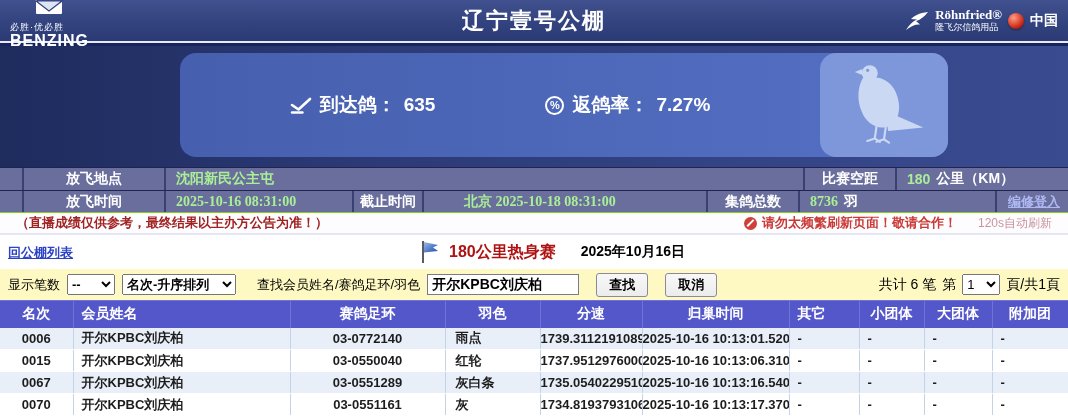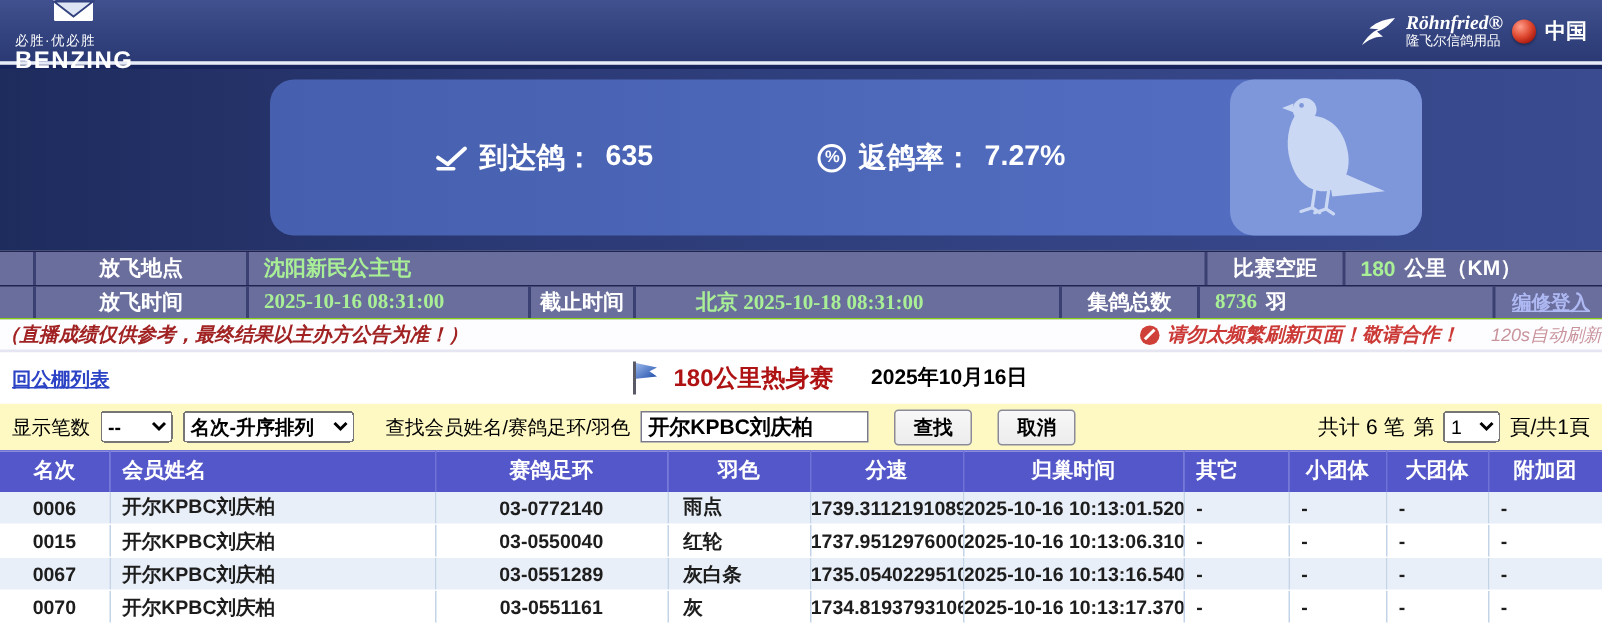--- a/index.html
+++ b/index.html
@@ -13,21 +13,21 @@
     border-bottom:2px solid #e7ebf7; }
   .topbar-sep { height:3px; background:#17255c; }
   .logo { display:flex; align-items:center; gap:6px; cursor:pointer;flex-direction:column; }
   .logo-text { display:flex; flex-direction:column; line-height:1.05; color:#fff; }
   .logo-top { font-size:9px; letter-spacing:1px; }
   .logo-main { font-size:16px; font-weight:bold; letter-spacing:1px; }
   .page-title { position:absolute; left:0; right:0; text-align:center;
     color:#fff; font-size:22px; font-weight:bold; letter-spacing:2px; }
   .brand { margin-left:auto; display:flex; align-items:center; gap:6px; z-index:2; }
   .brand-txt { display:flex; flex-direction:column; line-height:1.1; color:#fff; }
-  .brand-name { font-size:13px; font-weight:bold; font-style:italic;
+  .brand-name { font-size:13px; font-weight:bold; 
     font-family:"Liberation Serif","DejaVu Serif",serif; }
   .brand-sub { font-size:9px; }
   .globe { width:16px; height:16px; border-radius:50%;
     background:radial-gradient(circle at 35% 30%, #ff9d8a 0%, #e04a32 45%, #b01d10 75%, #7d0f06 100%);
     box-shadow:0 1px 2px rgba(0,0,0,.4); }
   .region { color:#fff; font-size:14px; font-weight:bold; }
 
   
   .banner { position:relative; height:121px;
     background:linear-gradient(90deg,#1e2b5d 0%,#2c3b77 35%,#3a4b90 100%); }
@@ -62,22 +62,22 @@
   .r2-lab3 { width:94px; border-left:2px solid #3a4072; }
   .r2-val3 { width:197px; border-right:2px solid #3a4072; }
   .unit-white { color:#fff; margin-left:6px; }
   .grow { flex:1; }
   .login-cell { flex:1; justify-content:flex-end; padding-right:8px; }
   .login-link { color:#aeb8f2; font-size:13px; text-decoration:underline; cursor:pointer; }
   .bottom-line { border-bottom:1px solid #84cc16;font-family:Liberation Serif, serif; }
 
   
   .notice { height:22px; background:#fdfdff; display:flex; align-items:center;
-    padding:0 0; font-size:13px; font-weight:bold;
-    border-bottom:2px solid #e6e6f2;font-style:italic; }
+    padding:0 16px; font-size:13px; font-weight:bold;
+    border-bottom:2px solid #e6e6f2; }
   .notice-left { color:#a12222; }
   .notice-right { margin-left:auto; display:flex; align-items:center; gap:5px; color:#cb3a36; }
   .no-icon { width:13px; height:13px; border-radius:50%; background:#cf4038; position:relative; flex:0 0 auto; }
   .no-icon::after { content:''; position:absolute; left:2px; right:2px; top:5.5px; height:2.2px;
     background:#fff; transform:rotate(-45deg); }
   .auto-refresh { margin-left:16px; color:#c9939c; font-size:12px; font-weight:normal; }
 
   
   .racebar { position:relative; height:34px; background:#fff; }
   .back-link { position:absolute; left:8px; top:9px; font-size:13px; font-weight:bold;
@@ -127,20 +127,21 @@
     <svg width="34" height="26" viewBox="0 0 34 26">
       <path d="M1 8 C8 1 22 0 30 4 L29 7 C21 3 9 4 3 10 Z" fill="#ffffff" opacity="0.92"></path>
       <rect x="3" y="10" width="26" height="13" rx="1" fill="#ffffff"></rect>
       <polygon points="3,10 16,20 29,10" fill="#dde5f5" stroke="#31417f" stroke-width="1.2"></polygon>
     </svg>
     <div class="logo-text">
       <span class="logo-top">必胜·优必胜</span>
       <span class="logo-main">BENZING</span>
     </div>
   </div>
+  <div class="page-title">辽宁壹号公棚</div>
   <div class="brand">
     <svg width="24" height="20" viewBox="0 0 24 20">
       <path d="M23 1 C14 2 9 5 6 8 L12 8.5 C8 10 4 14 1 19 C6 15 10.5 13 15 13.5 L11 10 C15 9 19 6 23 1 Z" fill="#ffffff"></path>
     </svg>
     <div class="brand-txt">
       <span class="brand-name">Röhnfried®</span>
       <span class="brand-sub">隆飞尔信鸽用品</span>
     </div>
     <span class="globe"></span>
     <span class="region">中国</span>

